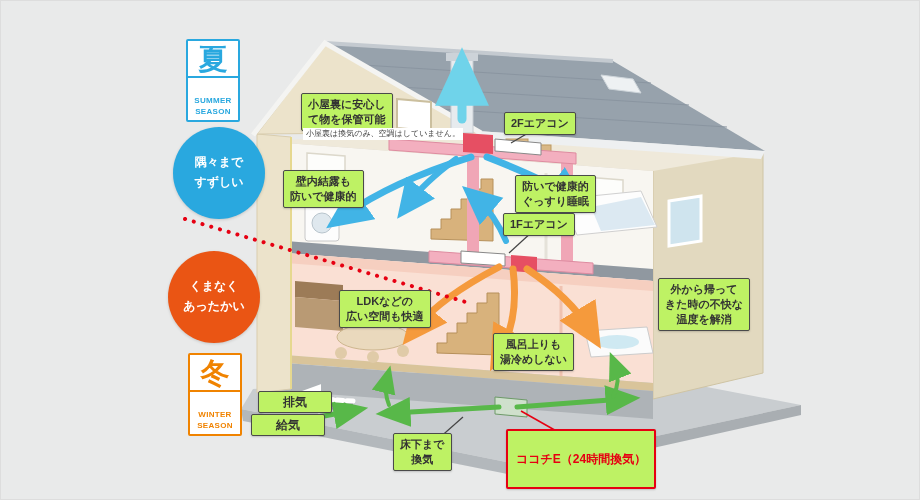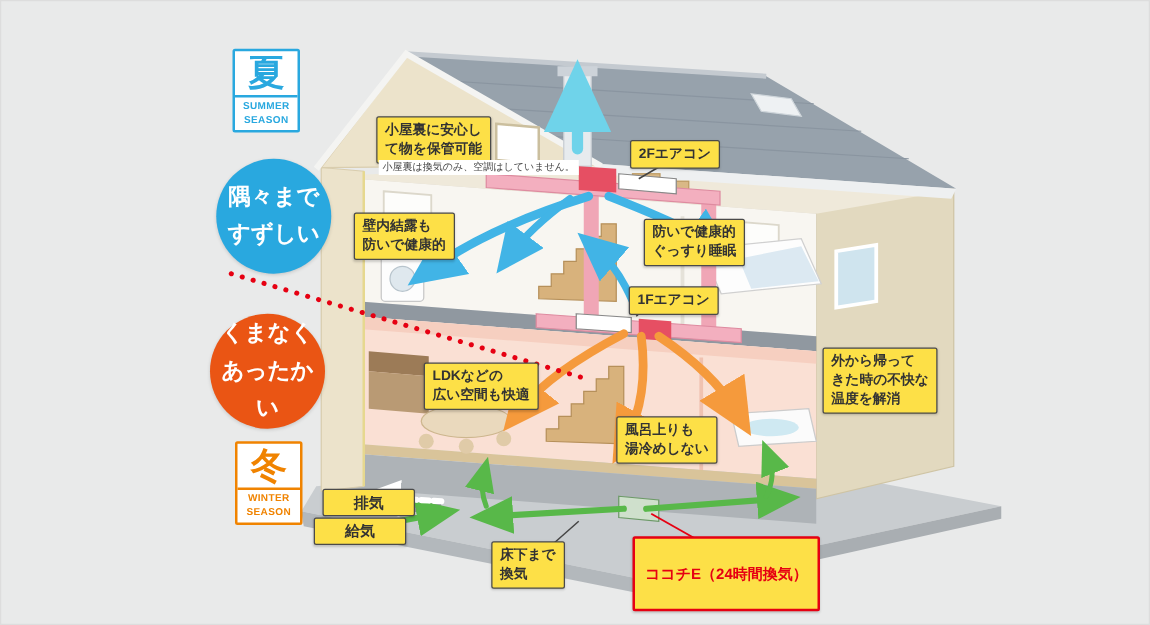--- a/index.html
+++ b/index.html
@@ -6,44 +6,44 @@
   body { background:#ffffff; }
   .stage {
     position:relative; width:920px; height:500px;
     background:var(--bg,#e9eaea); overflow:hidden;
     font-family:"Liberation Sans","DejaVu Sans",sans-serif;
     border:1px solid #dddddd;
   }
   svg.house { position:absolute; left:0; top:0; }
 
   .callout {
-    position:absolute; background:#fde047; border:1px solid var(--label-border,#4a4a4a);
+    position:absolute; background:#bef264; border:1px solid var(--label-border,#4a4a4a);
     color:var(--label-text,#333); font-weight:bold; font-size:11px; line-height:1.35;
-    padding:3px 6px; white-space:pre-line; border-radius:2px;
+    padding:3px 6px; text-align:center; white-space:pre-line; border-radius:2px;
     box-shadow:0 1px 2px rgba(0,0,0,.18);
   }
   .callout.io { font-size:12px; padding:2px 24px; }
   .callout.red { border:2px solid var(--accent-red,#e60012); color:var(--accent-red,#e60012); font-size:12px; padding:20px 8px; }
   .note {
     position:absolute; background:#fff; color:#444; font-size:8px;
     padding:1px 3px; white-space:nowrap; line-height:1.3;
   }
   .season-box {
     position:absolute; width:54px; background:#fff; border:2px solid;
     text-align:center; border-radius:2px;
   }
   .season-box .kanji { font-size:29px; font-weight:bold; line-height:1.15; padding-top:2px; }
-  .season-box .sub { font-size:8px; font-weight:bold; line-height:1.3; padding:2px 0 3px; border-top:2px solid; white-space:pre-line; letter-spacing:.3px; }
+  .season-box .sub { font-size:8px; font-weight:bold; line-height:1.3; padding:18px 0 3px; border-top:2px solid; white-space:pre-line; letter-spacing:.3px; }
   .season-box.summer { border-color:var(--summer,#29a8df); color:var(--summer,#29a8df); }
   .season-box.summer .sub { border-color:var(--summer,#29a8df); }
   .season-box.winter { border-color:var(--winter,#f08300); color:var(--winter,#f08300); }
   .season-box.winter .sub { border-color:var(--winter,#f08300); }
   .circle-badge {
     position:absolute; width:92px; height:92px; border-radius:50%;
-    color:#fff; font-weight:bold; font-size:18px;
+    color:#fff; font-weight:bold; font-size:12px;
     display:flex; align-items:center; justify-content:center;
     text-align:center; white-space:pre-line; line-height:1.65;
     box-shadow:0 1px 3px rgba(0,0,0,.15);
   }
   .circle-badge.summer { background:var(--summer,#29a8df); }
   .circle-badge.winter { background:var(--winter-badge,#ea5514); }
 
   
   .arrow-blue   { stroke:var(--arrow-blue,#41b4e6);  fill:none; }
   .arrow-cyan   { stroke:var(--arrow-cyan,#6fd3ea);  fill:none; }
@@ -211,21 +211,21 @@
   </div>
 
   <div class="callout" style="left:300px;top:92px">小屋裏に安心し
 て物を保管可能</div>
   <div class="note" style="left:302px;top:127px">小屋裏は換気のみ、空調はしていません。</div>
   <div class="callout" style="left:503px;top:111px">2Fエアコン</div>
   <div class="callout" style="left:282px;top:169px">壁内結露も
 防いで健康的</div>
   <div class="callout" style="left:514px;top:174px">防いで健康的
 ぐっすり睡眠</div>
-  <div class="callout" style="left:502px;top:228px">1Fエアコン</div>
+  <div class="callout" style="left:502px;top:212px">1Fエアコン</div>
   <div class="callout" style="left:338px;top:289px">LDKなどの
 広い空間も快適</div>
   <div class="callout" style="left:657px;top:277px">外から帰って
 きた時の不快な
 温度を解消</div>
   <div class="callout" style="left:492px;top:332px">風呂上りも
 湯冷めしない</div>
   <div class="callout io" style="left:257px;top:390px">排気</div>
   <div class="callout io" style="left:250px;top:413px">給気</div>
   <div class="callout" style="left:392px;top:432px">床下まで

